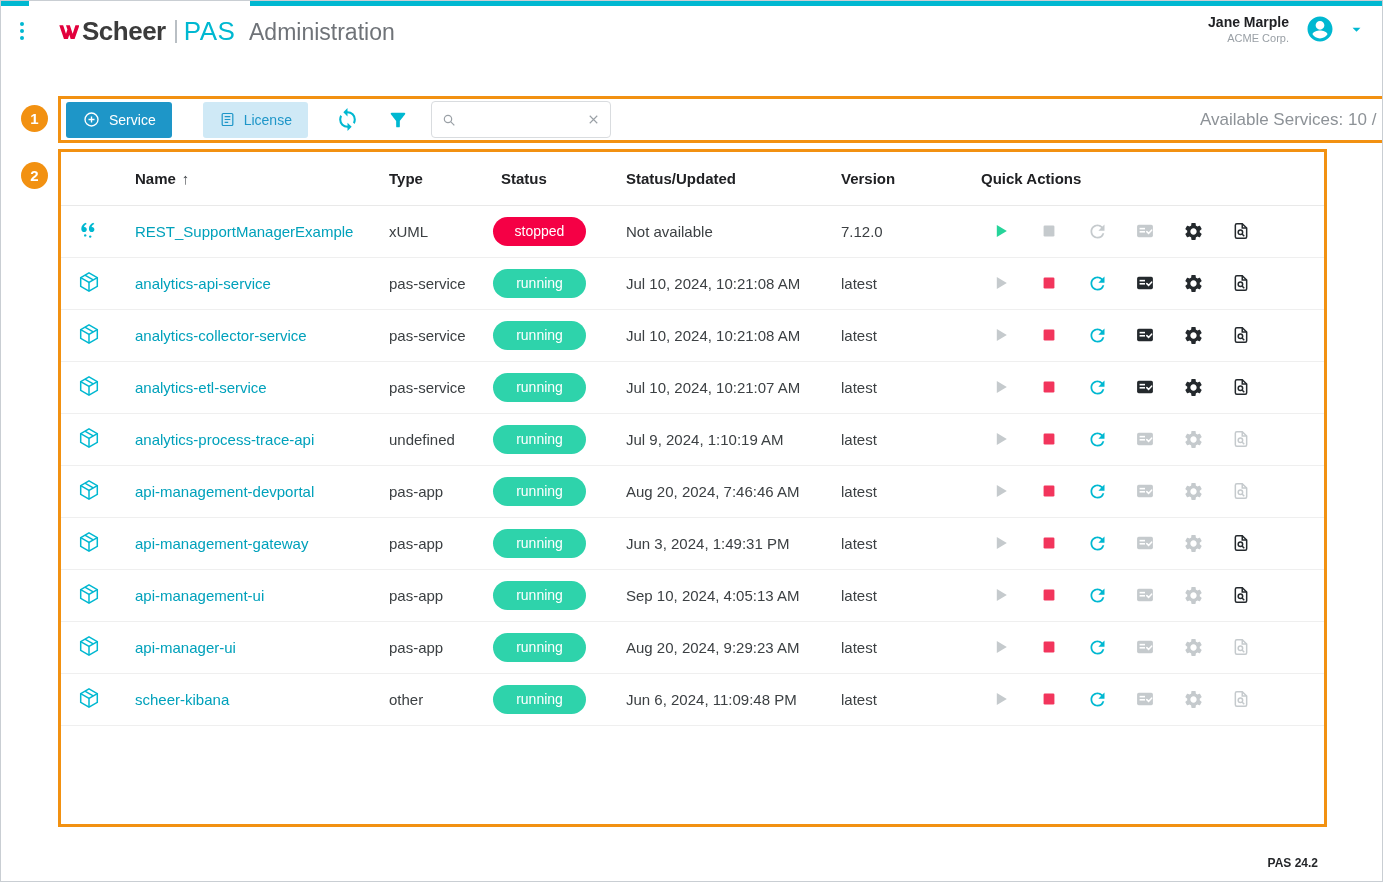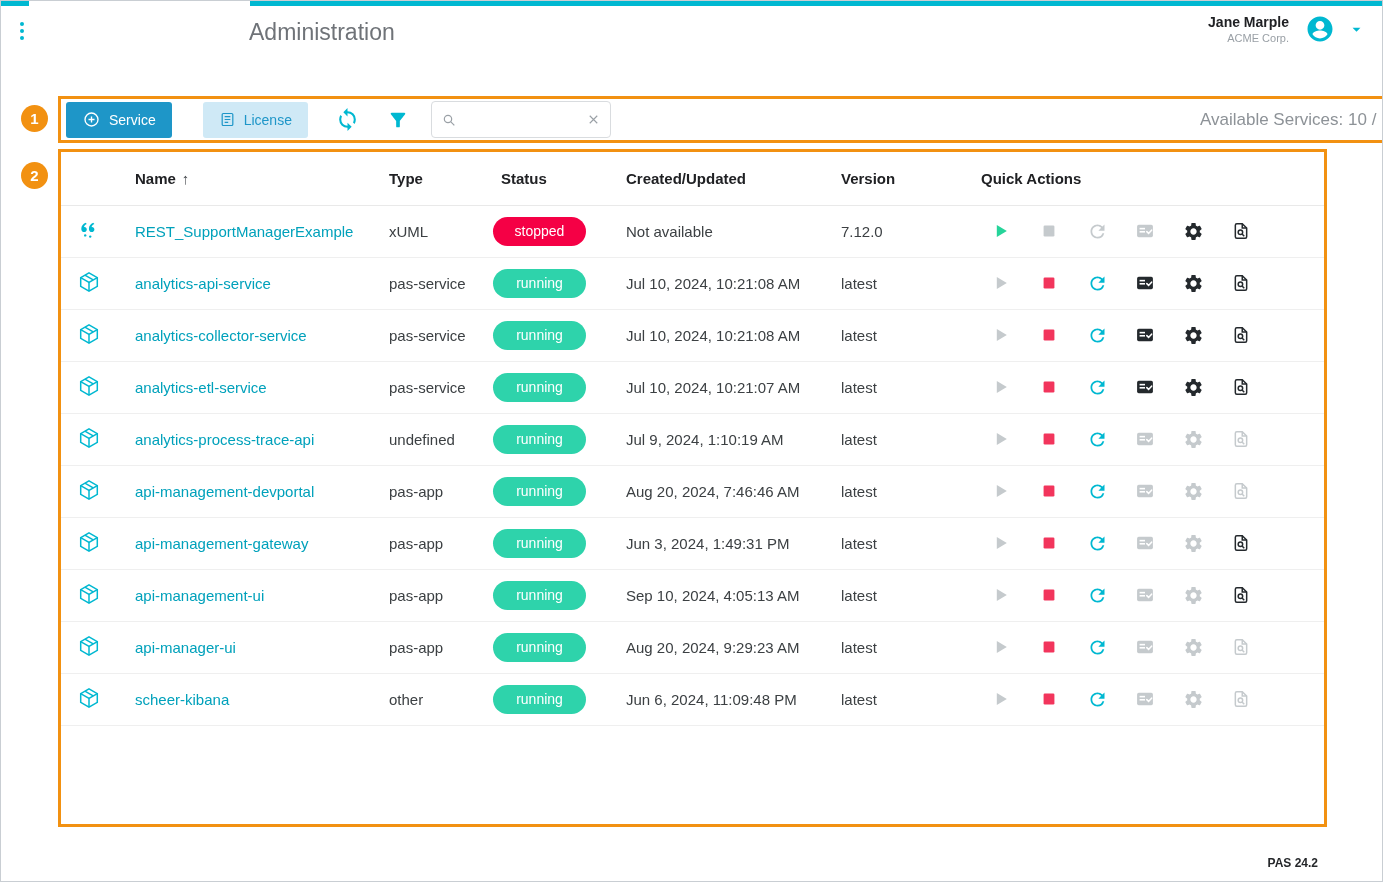--- a/index.html
+++ b/index.html
@@ -80,20 +80,30 @@
 
   <div class="topstrip"></div>
   <div class="topstrip-gap"></div>
 
   <div class="menu-dots">
       <i></i>
       <i></i>
       <i></i>
     </div>
 
+  <div class="logo">
+    <span class="logo-mark">
+      <svg viewBox="0 0 24 24" width="22" height="22">
+          <path d="M2.5 4.5h4.2l3.1 9.3 1.6-4.6-1.6-4.7H14l3.1 9.3 3-9.3h4.4l-5.3 15h-4.3l-1.5-4.4-1.5 4.4H7.6z" fill="#e2003c"></path>
+        </svg>
+    </span>
+    <span class="logo-scheer">Scheer</span>
+    <span class="logo-sep"></span>
+    <span class="logo-pas">PAS</span>
+  </div>
 
   <div class="app-title">Administration</div>
 
   <div class="user-block">
     <div class="user-text">
       <div class="user-name">Jane Marple</div>
       <div class="user-org">ACME Corp.</div>
     </div>
     <span class="avatar">
       <svg viewBox="0 0 24 24" width="30" height="30">
@@ -173,21 +183,21 @@
           <col>
       </colgroup>
       <thead>
         <tr>
           <th class="col-icon"></th>
           <th class="col-name">
             <span>Name</span><span class="sort">↑</span>
           </th>
           <th class="col-type">Type</th>
           <th class="col-status">Status</th>
-          <th class="col-created">Created/Updated</th>
+          <th class="col-created">Status/Updated</th>
           <th class="col-version">Version</th>
           <th class="col-actions">Quick Actions</th>
         </tr>
       </thead>
       <tbody>
           <tr class="service-row">
     <td class="cell-icon"><span class="svc-icon">
                 <svg viewBox="0 0 24 24" width="24" height="24" fill="currentColor">
                   <path d="M8.6 4.8C5.9 5.9 4.3 8.1 4.3 10.9c0 1.9 1.2 3.2 2.9 3.2 1.5 0 2.6-1.1 2.6-2.6 0-1.4-1-2.4-2.4-2.4-.2 0-.3 0-.5.1.3-1.4 1.4-2.6 2.9-3.2z"></path>
                   <path d="M16.2 4.8c-2.7 1.1-4.3 3.3-4.3 6.1 0 1.9 1.2 3.2 2.9 3.2 1.5 0 2.6-1.1 2.6-2.6 0-1.4-1-2.4-2.4-2.4-.2 0-.3 0-.5.1.3-1.4 1.4-2.6 2.9-3.2z"></path>

